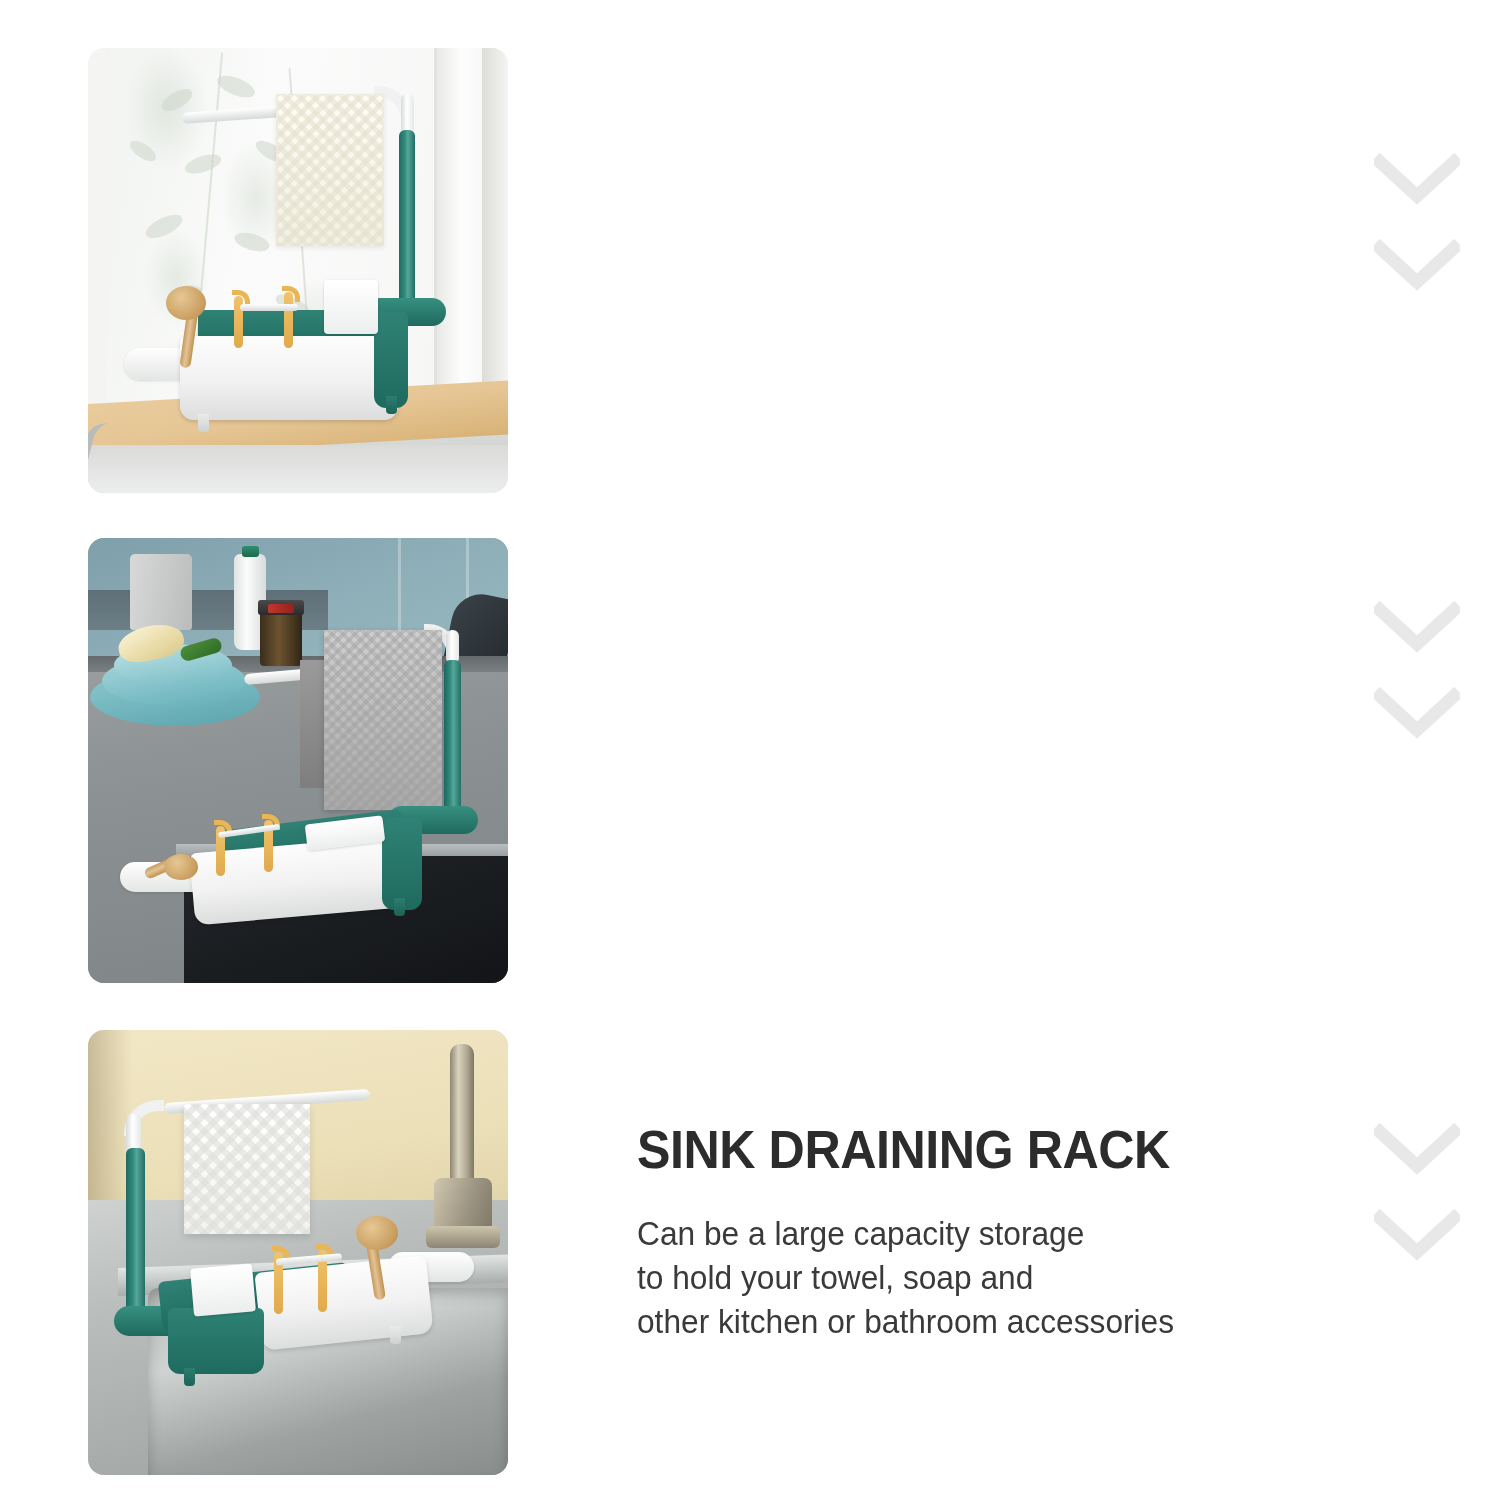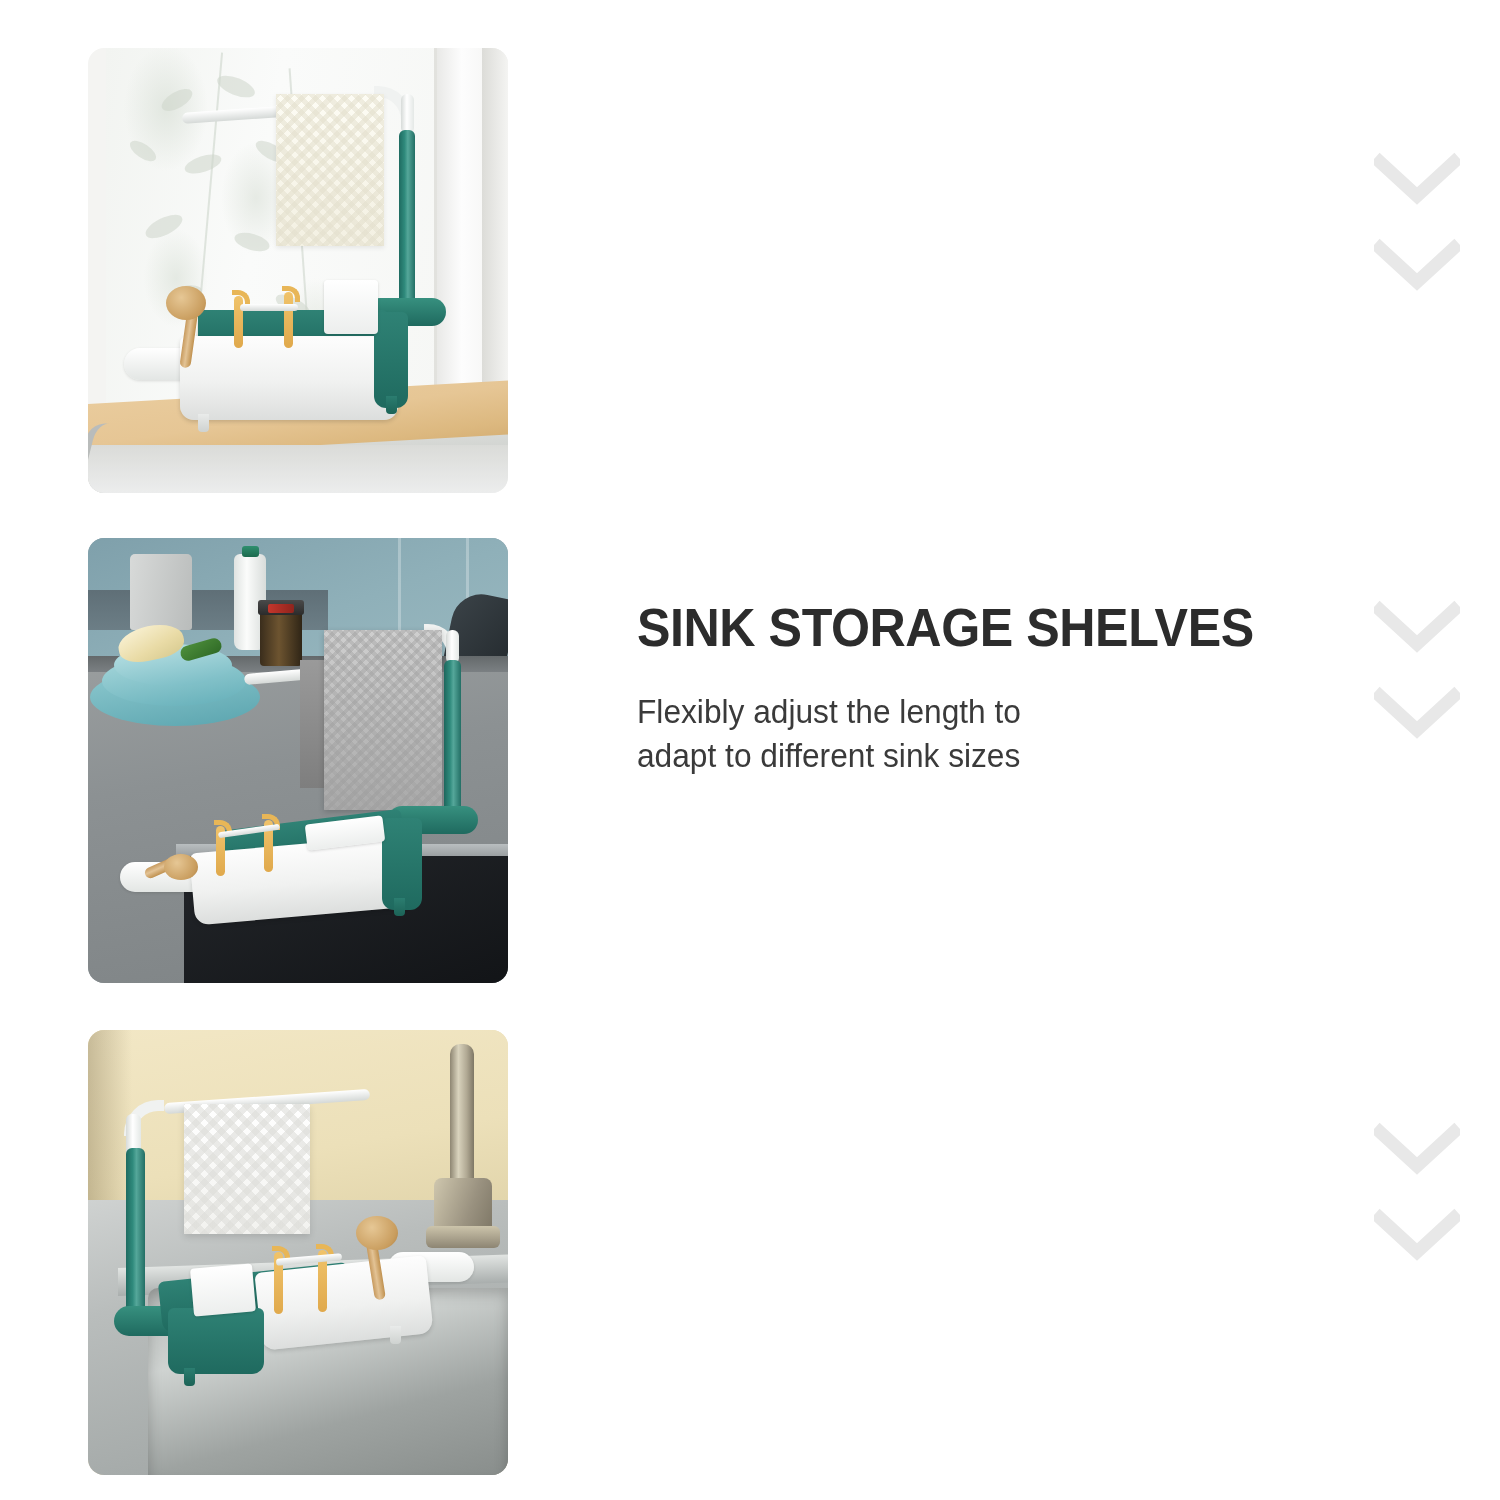--- a/index.html
+++ b/index.html
@@ -421,27 +421,20 @@
       <div class="brush-handle" style="left:72px; top:306px; height:44px; transform:rotate(66deg);"></div>
       <div class="brush-head" style="left:76px; top:316px; width:34px; height:26px;"></div>
       <div class="hook" style="left:128px; top:288px; height:50px;"></div>
       <div class="hook-bend" style="left:126px; top:282px;"></div>
       <div class="hook" style="left:176px; top:282px; height:52px;"></div>
       <div class="hook-bend" style="left:174px; top:276px;"></div>
       <div class="rail-horiz" style="left:130px; top:290px; width:62px; height:6px; transform:rotate(-8deg);"></div>
     </div>
   </div>
 
-  <div class="textcol" style="top:600px;">
-    <div class="heading">SINK STORAGE SHELVES</div>
-    <div class="body" style="margin-top:36px;">
-      <span class="body-line">Flexibly adjust the length to</span>
-      <span class="body-line">adapt to different sink sizes</span>
-    </div>
-  </div>
 
   <div class="chev-group" style="top:600px;">
     <svg class="chev" viewBox="0 0 86 54">
       <path d="M6 10 L43 44 L80 10" fill="none" stroke="#e8e8e8" stroke-width="13" stroke-linecap="square" stroke-linejoin="miter"></path>
     </svg>
     <svg class="chev" viewBox="0 0 86 54">
       <path d="M6 10 L43 44 L80 10" fill="none" stroke="#e8e8e8" stroke-width="13" stroke-linecap="square" stroke-linejoin="miter"></path>
     </svg>
   </div>
 
@@ -476,20 +469,28 @@
       <div class="hook" style="left:186px; top:222px; height:62px;"></div>
       <div class="hook-bend" style="left:184px; top:216px;"></div>
       <div class="hook" style="left:230px; top:220px; height:62px;"></div>
       <div class="hook-bend" style="left:228px; top:214px;"></div>
       <div class="brush-handle" style="left:282px; top:206px; height:64px; transform:rotate(-9deg);"></div>
       <div class="brush-head" style="left:268px; top:186px; width:42px; height:34px;"></div>
       <div class="rail-horiz" style="left:188px; top:226px; width:66px; height:7px; transform:rotate(-5deg);"></div>
     </div>
   </div>
 
+  <div class="textcol" style="top:1122px;">
+    <div class="heading">SINK DRAINING RACK</div>
+    <div class="body" style="margin-top:36px;">
+      <span class="body-line">Can be a large capacity storage</span>
+      <span class="body-line">to hold your towel, soap and</span>
+      <span class="body-line">other kitchen or bathroom accessories</span>
+    </div>
+  </div>
 
   <div class="chev-group" style="top:1122px;">
     <svg class="chev" viewBox="0 0 86 54">
       <path d="M6 10 L43 44 L80 10" fill="none" stroke="#e8e8e8" stroke-width="13" stroke-linecap="square" stroke-linejoin="miter"></path>
     </svg>
     <svg class="chev" viewBox="0 0 86 54">
       <path d="M6 10 L43 44 L80 10" fill="none" stroke="#e8e8e8" stroke-width="13" stroke-linecap="square" stroke-linejoin="miter"></path>
     </svg>
   </div>
 

